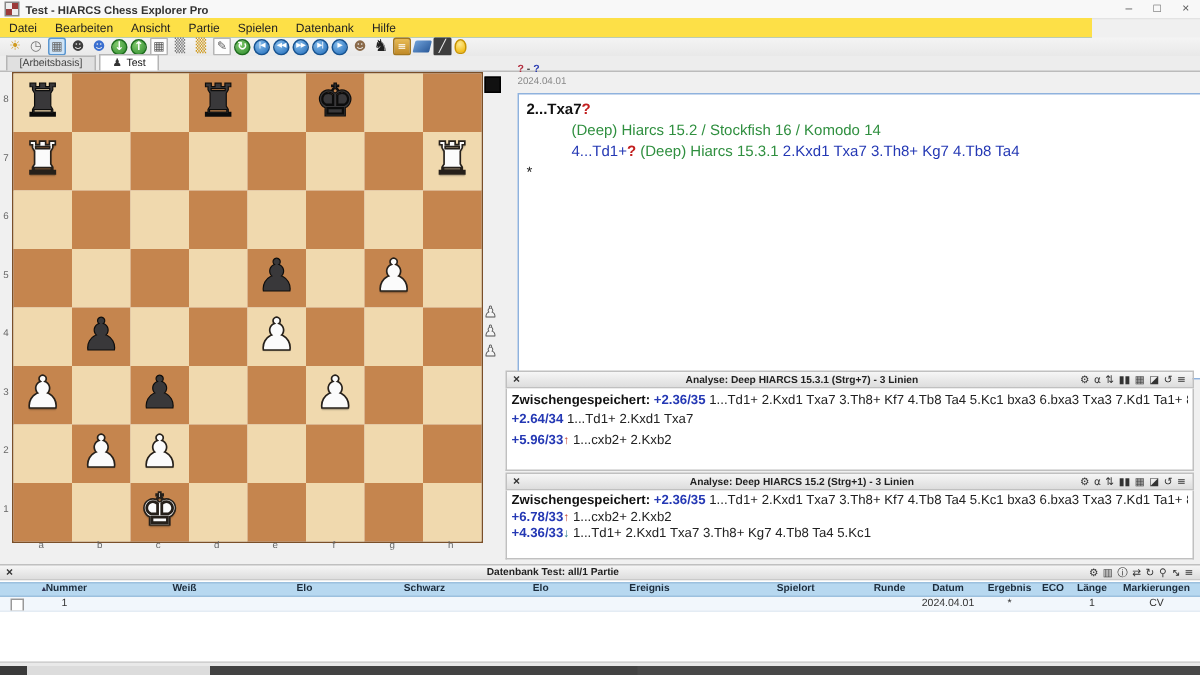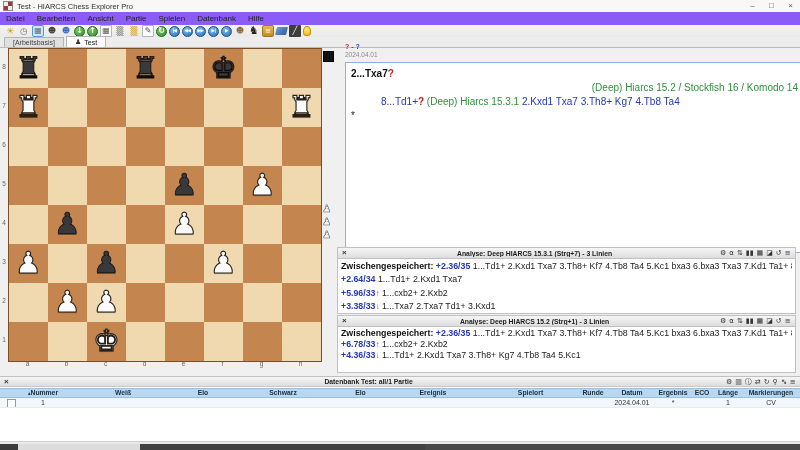--- a/index.html
+++ b/index.html
@@ -5,26 +5,26 @@
   html,body{margin:0;padding:0;}
   body{width:800px;height:450px;position:relative;overflow:hidden;background:#f0f0f0;
        font-family:"Liberation Sans",sans-serif;color:#222;}
   .abs{position:absolute;}
 
   
   #titlebar{left:0;top:0;width:800px;height:12px;background:#f8f8f8;border-bottom:1px solid #e3e3e3;
             display:flex;align-items:center;}
   #app-icon{width:8px;height:8px;margin:0 4px 0 3px;border:1px solid #888;
             background:conic-gradient(#9c3a3a 25%,#eee 0 50%,#9c3a3a 0 75%,#eee 0);}
-  #title-text{font-size:7.5px;color:#333;}
+  #title-text{font-size:7.5px;color:#333;font-weight:bold;}
   #win-controls{margin-left:auto;display:flex;}
   .winbtn{width:19px;height:12px;font-size:8px;color:#555;text-align:center;line-height:11px;}
 
   
-  #menubar{left:0;top:12px;width:800px;height:13px;background:#8b5cf6;display:flex;align-items:center;
+  #menubar{left:0;top:12px;width:728px;height:13px;background:#fde047;display:flex;align-items:center;
            border-bottom:3px solid #0369a1;}
   .menu-item{font-size:8px;color:#222;padding:0 6px;}
 
   
   #toolbar{left:0;top:25px;width:800px;height:12px;background:linear-gradient(#f4f4f4,#e9e9e9);
            display:flex;align-items:center;padding-left:3px;border-bottom:1px solid #ddd;}
   .tbi{width:12px;height:12px;margin:0 1px;display:flex;align-items:center;justify-content:center;
        font-size:9px;line-height:12px;color:#555;font-family:"DejaVu Sans",sans-serif;box-sizing:border-box;}
   .k-amber{color:#cf9a1e;}
   .k-plain{color:#777;}
@@ -71,21 +71,21 @@
   #game-header{left:345px;top:43px;width:300px;}
   #game-players{font-size:7px;font-weight:bold;line-height:8px;}
   #white-mark{color:#b22a3c;} #black-mark{color:#2a3cb2;} .psep{color:#444;}
   #game-date{font-size:6.5px;color:#888;line-height:8px;}
   #notation{left:345px;top:62px;width:447px;height:181px;background:#fff;border:1px solid #8fb2dd;
             padding:4px 5px;font-size:10px;overflow:hidden;}
   .nline{line-height:14px;white-space:nowrap;overflow:hidden;}
   .nline.indent{padding-left:30px;}
   .mv-main{font-weight:bold;color:#111;}
   .mark-red{color:#c22020;font-weight:bold;}
-  .txt-green{color:#2f8f3f;text-align:right;}
+  .txt-green{color:#2f8f3f;}
   .txt-blue{color:#2438b4;}
   .result-star{color:#222;}
 
   
   .apanel-header{position:absolute;left:337px;width:459px;height:12px;display:flex;align-items:center;
        background:linear-gradient(#f6f6f6,#ddd);border:1px solid #c0c0c0;box-sizing:border-box;}
   .ap-close{font-size:8px;font-weight:bold;color:#333;padding:0 4px;line-height:10px;}
   .ap-title{flex:1;text-align:center;font-size:6.8px;font-weight:bold;color:#222;white-space:nowrap;overflow:hidden;}
   .ap-icons{display:flex;align-items:center;padding-right:3px;}
   .hic{font-size:7px;color:#333;margin:0 1.5px;line-height:10px;font-family:"DejaVu Sans",sans-serif;}
@@ -282,21 +282,21 @@
   </div>
 
 <div class="abs" id="game-header">
   <div id="game-players"><span id="white-mark">?</span><span class="psep"> - </span><span id="black-mark">?</span></div>
   <div id="game-date">2024.04.01</div>
 </div>
 
 <div class="abs" id="notation">
   <div class="nline"><span class="mv-main">2...Txa7</span><span class="mark-red">?</span></div>
   <div class="nline indent txt-green">(Deep) Hiarcs 15.2 / Stockfish 16 / Komodo 14</div>
-  <div class="nline indent"><span class="txt-blue">8...Td1+</span><span class="mark-red">?</span><span class="txt-green"> (Deep) Hiarcs 15.3.1</span><span class="txt-blue"> 2.Kxd1 Txa7 3.Th8+ Kg7 4.Tb8 Ta4</span></div>
+  <div class="nline indent"><span class="txt-blue">4...Td1+</span><span class="mark-red">?</span><span class="txt-green"> (Deep) Hiarcs 15.3.1</span><span class="txt-blue"> 2.Kxd1 Txa7 3.Th8+ Kg7 4.Tb8 Ta4</span></div>
   <div class="nline result-star">*</div>
 </div>
 
 <div id="apanels">
     <div class="apanel-header" style="top: 247px;">
       <span class="ap-close">×</span>
       <span class="ap-title">Analyse: Deep HIARCS 15.3.1 (Strg+7) - 3 Linien</span>
       <span class="ap-icons">
         <span class="hic">⚙</span>
         <span class="hic">α</span>
@@ -305,21 +305,20 @@
         <span class="hic">▦</span>
         <span class="hic">◪</span>
         <span class="hic">↺</span>
         <span class="hic">≡</span>
       </span>
     </div>
     <div class="apanel-body" style="top: 259px; height: 55px;">
       <div class="aline" style="line-height: 13.4px;"><span class="albl">Zwischengespeichert:</span> <span class="score">+2.36/35</span> <span class="amoves">1...Td1+ 2.Kxd1 Txa7 3.Th8+ Kf7 4.Tb8 Ta4 5.Kc1 bxa3 6.bxa3 Txa3 7.Kd1 Ta1+ 8.Ke2 Tg1 9.Tb7+ K</span></div>
       <div class="aline" style="line-height: 13.4px;"><span class="score">+2.64/34</span> <span class="amoves">1...Td1+ 2.Kxd1 Txa7</span></div>
       <div class="aline" style="line-height: 13.4px;"><span class="score">+5.96/33</span><span class="trend-up">↑</span> <span class="amoves">1...cxb2+ 2.Kxb2</span></div>
-      <div class="aline" style="line-height: 13.4px;"><span class="score">+3.38/33</span><span class="trend-down">↓</span> <span class="amoves">1...Txa7 2.Txa7 Td1+ 3.Kxd1</span></div>
     </div>
     <div class="apanel-header" style="top: 315px;">
       <span class="ap-close">×</span>
       <span class="ap-title">Analyse: Deep HIARCS 15.2 (Strg+1) - 3 Linien</span>
       <span class="ap-icons">
         <span class="hic">⚙</span>
         <span class="hic">α</span>
         <span class="hic">⇅</span>
         <span class="hic">▮▮</span>
         <span class="hic">▦</span>

